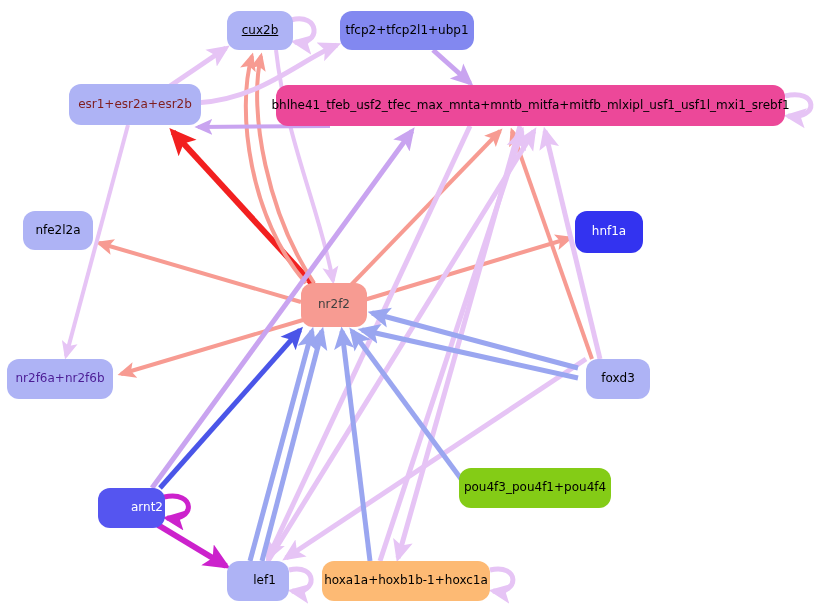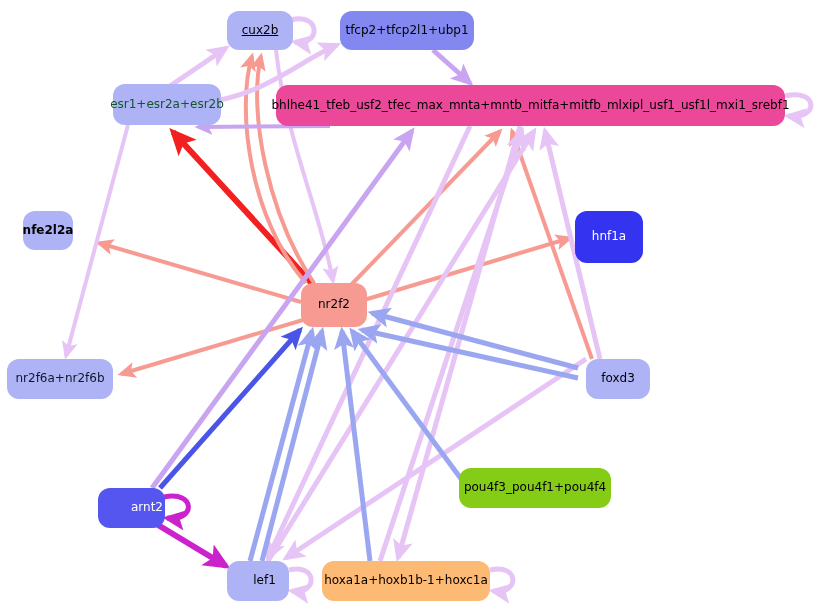--- a/index.html
+++ b/index.html
@@ -110,36 +110,36 @@
         <path d="M 490,570 C 520,563 520,595 493,591" fill="none" stroke="#e6c4f5" stroke-width="5" marker-end="url(#arw-e6c4f5)"></path>
       </g>
   </svg>
   <div id="nodes-layer">
       <div class="node" style="left: 227px; top: 11px; width: 66px; height: 39px; background: rgb(174, 179, 245); color: rgb(0, 0, 0); text-decoration: underline;">
         <span class="node-label">cux2b</span>
       </div>
       <div class="node" style="left: 340px; top: 11px; width: 134px; height: 39px; background: rgb(130, 136, 240); color: rgb(0, 0, 0); text-align: center;">
         <span class="node-label">tfcp2+tfcp2l1+ubp1</span>
       </div>
-      <div class="node" style="left: 69px; top: 84px; width: 108px; height: 41px; background: rgb(174, 179, 245); color: #14532d; margin-left: 44px;">
+      <div class="node" style="left: 69px; top: 84px; width: 132px; height: 41px; background: rgb(174, 179, 245); color: #7f1d1d;">
         <span class="node-label">esr1+esr2a+esr2b</span>
       </div>
       <div class="node" style="left: 276px; top: 85px; width: 509px; height: 41px; background: #ec4899; color: rgb(0, 0, 0);">
         <span class="node-label">bhlhe41_tfeb_usf2_tfec_max_mnta+mntb_mitfa+mitfb_mlxipl_usf1_usf1l_mxi1_srebf1</span>
       </div>
-      <div class="node" style="left: 23px; top: 211px; width: 50px; height: 39px; background: rgb(174, 179, 245); color: rgb(0, 0, 0); font-weight: bold;">
+      <div class="node" style="left: 23px; top: 211px; width: 70px; height: 39px; background: rgb(174, 179, 245); color: rgb(0, 0, 0);">
         <span class="node-label">nfe2l2a</span>
       </div>
-      <div class="node" style="left: 575px; top: 211px; width: 68px; height: 52px; background: rgb(51, 51, 240); color: rgb(255, 255, 255);">
+      <div class="node" style="left: 575px; top: 211px; width: 68px; height: 42px; background: rgb(51, 51, 240); color: rgb(255, 255, 255);">
         <span class="node-label">hnf1a</span>
       </div>
-      <div class="node" style="left: 301px; top: 283px; width: 66px; height: 44px; background: rgb(247, 155, 146); color: #000000;">
+      <div class="node" style="left: 301px; top: 283px; width: 66px; height: 44px; background: rgb(247, 155, 146); color: #404040;">
         <span class="node-label">nr2f2</span>
       </div>
-      <div class="node" style="left: 7px; top: 359px; width: 106px; height: 40px; background: rgb(174, 179, 245); color: #0f172a;">
+      <div class="node" style="left: 7px; top: 359px; width: 106px; height: 40px; background: rgb(174, 179, 245); color: #4c1d95;">
         <span class="node-label">nr2f6a+nr2f6b</span>
       </div>
       <div class="node" style="left: 586px; top: 359px; width: 64px; height: 40px; background: rgb(174, 179, 245); color: rgb(0, 0, 0);">
         <span class="node-label">foxd3</span>
       </div>
       <div class="node" style="left: 98px; top: 488px; width: 67px; height: 40px; background: rgb(85, 85, 240); color: rgb(255, 255, 255); padding-left: 31px;">
         <span class="node-label">arnt2</span>
       </div>
       <div class="node" style="left: 459px; top: 468px; width: 152px; height: 40px; background: #84cc16; color: rgb(0, 0, 0);">
         <span class="node-label">pou4f3_pou4f1+pou4f4</span>

